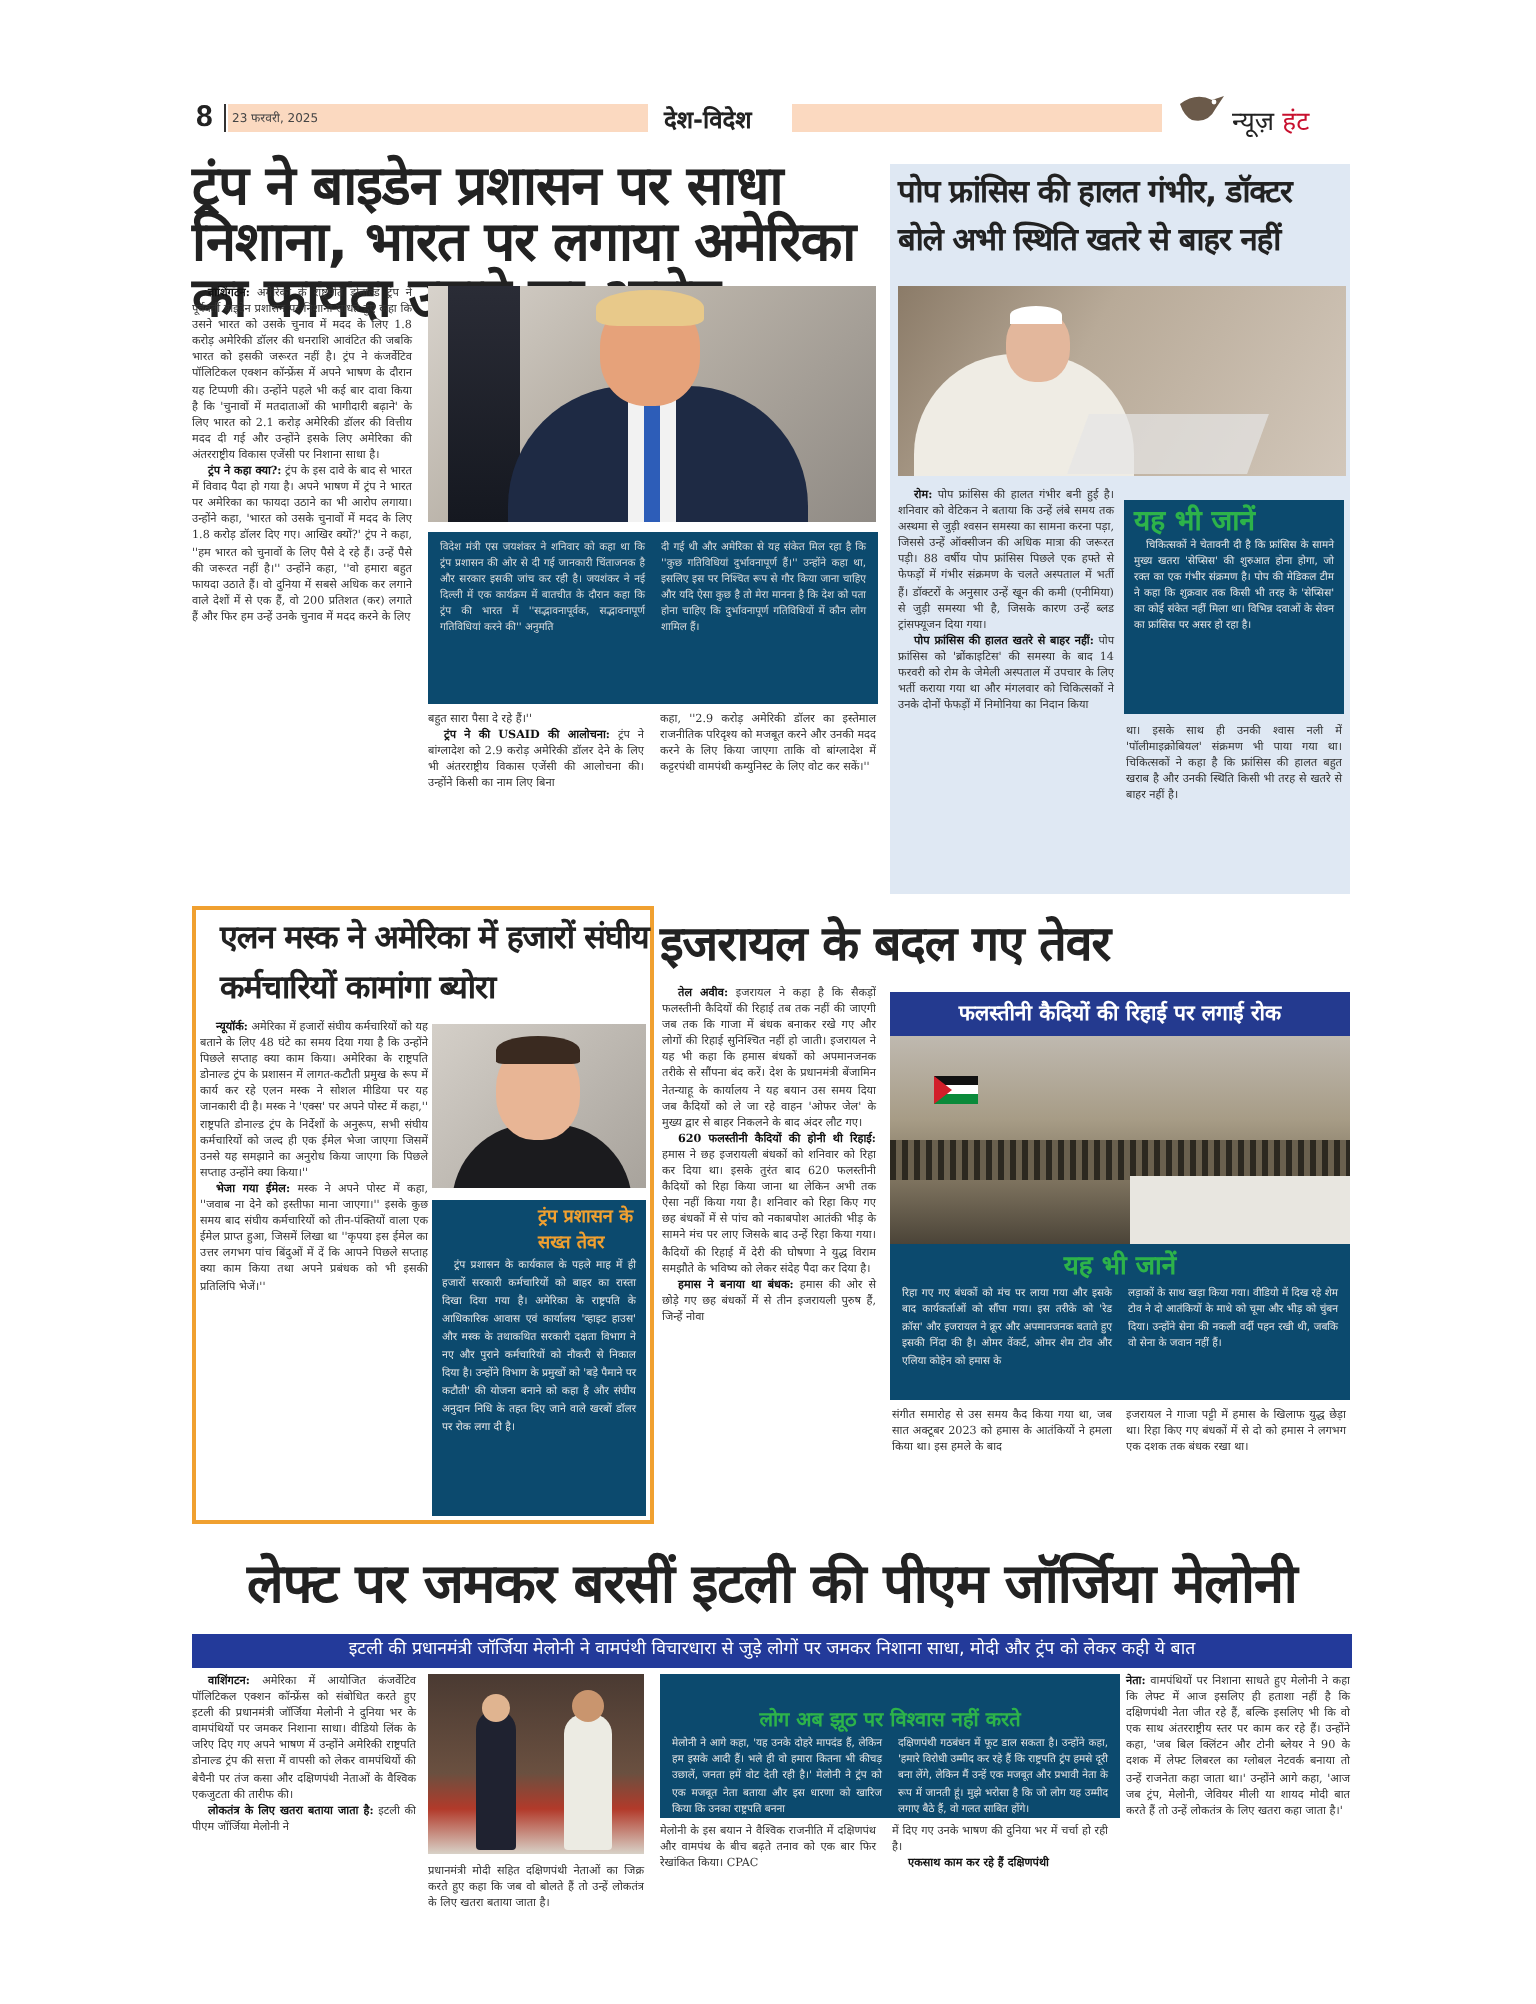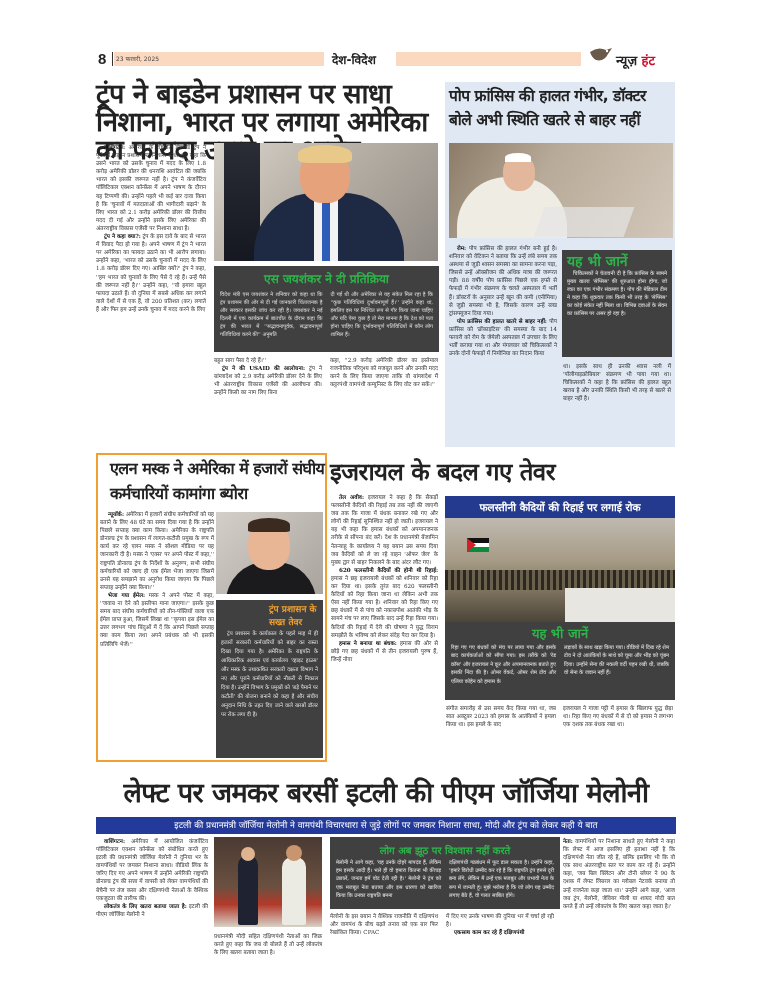--- a/index.html
+++ b/index.html
@@ -2,42 +2,42 @@
 <html><head>
 <meta charset="utf-8">
 <style>
 *{box-sizing:border-box;margin:0;padding:0}
 body{width:768px;height:1002px;background:#fff;font-family:"DejaVu Sans",sans-serif;color:#222;position:relative;overflow:hidden}
 .abs{position:absolute}
 .hdr-bar{background:#fbd9c0}
 .body-txt{font-family:"DejaVu Serif",serif;font-size:5.6px;line-height:8.1px;color:#333;text-align:justify}
 .body-txt b{color:#111}
 .hd{font-family:"DejaVu Sans",sans-serif;font-weight:bold;color:#222;letter-spacing:-0.5px;line-height:1.15}
-.black-box{background:#404040;color:#e8e8e8}
+.black-box{background:#0c4a6e;color:#e8e8e8}
 .green{color:#2db34a}
 .photo{overflow:hidden}
 p{text-indent:8px}
 </style>
 </head>
 <body>
 
 <div class="abs" style="left:96px;top:50px;width:580px;height:18px;">
   <div class="abs hdr-bar" style="left:18px;top:2px;width:210px;height:14px;"></div>
   <div class="abs hdr-bar" style="left:300px;top:2px;width:185px;height:14px;"></div>
   <span class="abs" style="left:2px;top:0;font-size:15px;font-weight:bold;font-family:'Liberation Sans',sans-serif;">8</span>
   <span class="abs" style="left:16px;top:2px;width:1px;height:14px;background:#333;"></span>
   <span class="abs" style="left:20px;top:5px;font-size:6px;color:#444;">23 फरवरी, 2025</span>
   <span class="abs" style="left:236px;top:1px;font-size:12px;font-weight:bold;color:#222;">देश-विदेश</span>
   <span class="abs" style="left:492px;top:-6px;width:26px;height:22px;">
     <svg width="26" height="22" viewBox="0 0 26 22">
         <path d="M2 8 Q10 2 18 6 L24 4 L20 10 Q16 18 8 16 Q4 14 2 8Z" fill="#6b5a4a"></path>
         <circle cx="19" cy="7" r="1.2" fill="#fff"></circle>
       </svg>
   </span>
-  <span class="abs" style="left:520px;top:1px;font-size:13px;font-weight:bold;">
+  <span class="abs" style="left:520px;top:1px;font-size:13px;font-weight:normal;">
     <span style="color:#222;">न्यूज़</span>
     <span style="color:#c8102e;">हंट</span>
   </span>
 </div>
 
 <div class="abs hd" style="left:96px;top:80px;width:345px;font-size:27px;line-height:28px;">ट्रंप ने बाइडेन प्रशासन पर साधा निशाना, भारत पर लगाया अमेरिका का फायदा उठाने का आरोप</div>
 
 <div class="abs body-txt" style="left:96px;top:143px;width:110px;">
   <p><b>वाशिंगटन:</b> <span>अमेरिका के राष्ट्रपति डोनाल्ड ट्रंप ने पूर्ववर्ती बाइडेन प्रशासन पर निशाना साधते हुए कहा कि उसने भारत को उसके चुनाव में मदद के लिए 1.8 करोड़ अमेरिकी डॉलर की धनराशि आवंटित की जबकि भारत को इसकी जरूरत नहीं है। ट्रंप ने कंजर्वेटिव पॉलिटिकल एक्शन कॉन्फ्रेंस में अपने भाषण के दौरान यह टिप्पणी की। उन्होंने पहले भी कई बार दावा किया है कि 'चुनावों में मतदाताओं की भागीदारी बढ़ाने' के लिए भारत को 2.1 करोड़ अमेरिकी डॉलर की वित्तीय मदद दी गई और उन्होंने इसके लिए अमेरिका की अंतरराष्ट्रीय विकास एजेंसी पर निशाना साधा है।</span></p>
   <p><b>ट्रंप ने कहा क्या?:</b> <span>ट्रंप के इस दावे के बाद से भारत में विवाद पैदा हो गया है। अपने भाषण में ट्रंप ने भारत पर अमेरिका का फायदा उठाने का भी आरोप लगाया। उन्होंने कहा, 'भारत को उसके चुनावों में मदद के लिए 1.8 करोड़ डॉलर दिए गए। आखिर क्यों?' ट्रंप ने कहा, ''हम भारत को चुनावों के लिए पैसे दे रहे हैं। उन्हें पैसे की जरूरत नहीं है।'' उन्होंने कहा, ''वो हमारा बहुत फायदा उठाते हैं। वो दुनिया में सबसे अधिक कर लगाने वाले देशों में से एक हैं, वो 200 प्रतिशत (कर) लगाते हैं और फिर हम उन्हें उनके चुनाव में मदद करने के लिए</span></p>
@@ -46,21 +46,20 @@
 <div class="abs photo" style="left:214px;top:143px;width:224px;height:118px;background:linear-gradient(135deg,#d8d3cc 0%,#b9b2a8 40%,#8f8a84 100%);">
   <div class="abs" style="left:10px;top:0;width:36px;height:118px;background:linear-gradient(180deg,#2a2c36,#151820);"></div>
   <div class="abs" style="left:40px;top:50px;width:150px;height:80px;border-radius:60px 60px 0 0;background:#1e2a44;"></div>
   <div class="abs" style="left:100px;top:52px;width:24px;height:66px;background:#f2f2f2;"></div>
   <div class="abs" style="left:108px;top:56px;width:8px;height:62px;background:#2d5db8;"></div>
   <div class="abs" style="left:86px;top:6px;width:50px;height:54px;border-radius:45%;background:#e6a27a;"></div>
   <div class="abs" style="left:84px;top:2px;width:54px;height:18px;border-radius:50% 50% 20% 20%;background:#e8c98a;"></div>
 </div>
 
 <div class="abs black-box" style="left:214px;top:266px;width:225px;height:86px;padding:4px 6px;">
-  <div class="green" style="text-align:center;font-size:12px;font-weight:bold;margin-bottom:3px;">एस जयशंकर ने दी प्रतिक्रिया</div>
   <div style="display:flex;gap:8px;">
     <div class="body-txt" style="color:#ddd;flex:1;font-family:'DejaVu Sans',sans-serif;font-size:5.2px;line-height:8px;">विदेश मंत्री एस जयशंकर ने शनिवार को कहा था कि ट्रंप प्रशासन की ओर से दी गई जानकारी चिंताजनक है और सरकार इसकी जांच कर रही है। जयशंकर ने नई दिल्ली में एक कार्यक्रम में बातचीत के दौरान कहा कि ट्रंप की भारत में ''सद्भावनापूर्वक, सद्भावनापूर्ण गतिविधियां करने की'' अनुमति</div>
     <div class="body-txt" style="color:#ddd;flex:1;font-family:'DejaVu Sans',sans-serif;font-size:5.2px;line-height:8px;">दी गई थी और अमेरिका से यह संकेत मिल रहा है कि ''कुछ गतिविधियां दुर्भावनापूर्ण हैं।'' उन्होंने कहा था, इसलिए इस पर निश्चित रूप से गौर किया जाना चाहिए और यदि ऐसा कुछ है तो मेरा मानना है कि देश को पता होना चाहिए कि दुर्भावनापूर्ण गतिविधियों में कौन लोग शामिल हैं।</div>
   </div>
 </div>
 
 <div class="abs body-txt" style="left:214px;top:356px;width:108px;">
   <div>बहुत सारा पैसा दे रहे हैं।''</div>
   <p><b>ट्रंप ने की USAID की आलोचना:</b> <span>ट्रंप ने बांग्लादेश को 2.9 करोड़ अमेरिकी डॉलर देने के लिए भी अंतरराष्ट्रीय विकास एजेंसी की आलोचना की। उन्होंने किसी का नाम लिए बिना</span></p>
 </div>
@@ -134,21 +133,21 @@
   <p><b>वाशिंगटन:</b> <span>अमेरिका में आयोजित कंजर्वेटिव पॉलिटिकल एक्शन कॉन्फ्रेंस को संबोधित करते हुए इटली की प्रधानमंत्री जॉर्जिया मेलोनी ने दुनिया भर के वामपंथियों पर जमकर निशाना साधा। वीडियो लिंक के जरिए दिए गए अपने भाषण में उन्होंने अमेरिकी राष्ट्रपति डोनाल्ड ट्रंप की सत्ता में वापसी को लेकर वामपंथियों की बेचैनी पर तंज कसा और दक्षिणपंथी नेताओं के वैश्विक एकजुटता की तारीफ की।</span></p>
   <p><b>लोकतंत्र के लिए खतरा बताया जाता है:</b> <span>इटली की पीएम जॉर्जिया मेलोनी ने</span></p>
 </div>
 <div class="abs photo" style="left:214px;top:837px;width:108px;height:90px;background:linear-gradient(180deg,#4a3a32 0%,#6a5040 55%,#b23a2a 75%,#d8d2c8 100%);">
   <div class="abs" style="left:24px;top:18px;width:20px;height:70px;border-radius:10px 10px 2px 2px;background:#1f2230;"></div>
   <div class="abs" style="left:27px;top:10px;width:14px;height:14px;border-radius:50%;background:#e0b490;"></div>
   <div class="abs" style="left:68px;top:20px;width:24px;height:68px;border-radius:10px 10px 2px 2px;background:#ecebe3;"></div>
   <div class="abs" style="left:72px;top:8px;width:16px;height:16px;border-radius:50%;background:#c9956e;"></div>
 </div>
 <div class="abs body-txt" style="left:214px;top:932px;width:108px;">प्रधानमंत्री मोदी सहित दक्षिणपंथी नेताओं का जिक्र करते हुए कहा कि जब वो बोलते हैं तो उन्हें लोकतंत्र के लिए खतरा बताया जाता है।</div>
-<div class="abs black-box" style="left:330px;top:837px;width:230px;height:72px;padding:7px 6px;">
+<div class="abs black-box" style="left:330px;top:837px;width:230px;height:72px;padding:17px 6px;">
   <div class="green" style="text-align:center;font-size:10px;font-weight:bold;line-height:14px;">लोग अब झूठ पर विश्वास नहीं करते</div>
   <div style="display:flex;gap:8px;">
     <div class="body-txt" style="color:#e6e6e6;flex:1;font-family:'DejaVu Sans',sans-serif;font-size:5.2px;line-height:8.2px;">मेलोनी ने आगे कहा, 'यह उनके दोहरे मापदंड हैं, लेकिन हम इसके आदी हैं। भले ही वो हमारा कितना भी कीचड़ उछालें, जनता हमें वोट देती रही है।' मेलोनी ने ट्रंप को एक मजबूत नेता बताया और इस धारणा को खारिज किया कि उनका राष्ट्रपति बनना</div>
     <div class="body-txt" style="color:#e6e6e6;flex:1;font-family:'DejaVu Sans',sans-serif;font-size:5.2px;line-height:8.2px;">दक्षिणपंथी गठबंधन में फूट डाल सकता है। उन्होंने कहा, 'हमारे विरोधी उम्मीद कर रहे हैं कि राष्ट्रपति ट्रंप हमसे दूरी बना लेंगे, लेकिन मैं उन्हें एक मजबूत और प्रभावी नेता के रूप में जानती हूं। मुझे भरोसा है कि जो लोग यह उम्मीद लगाए बैठे हैं, वो गलत साबित होंगे।</div>
   </div>
 </div>
 <div class="abs body-txt" style="left:330px;top:912px;width:108px;">मेलोनी के इस बयान ने वैश्विक राजनीति में दक्षिणपंथ और वामपंथ के बीच बढ़ते तनाव को एक बार फिर रेखांकित किया। CPAC</div>
 <div class="abs body-txt" style="left:446px;top:912px;width:108px;">
   <div>में दिए गए उनके भाषण की दुनिया भर में चर्चा हो रही है।</div>
   <p><b>एकसाथ काम कर रहे हैं दक्षिणपंथी</b></p>

